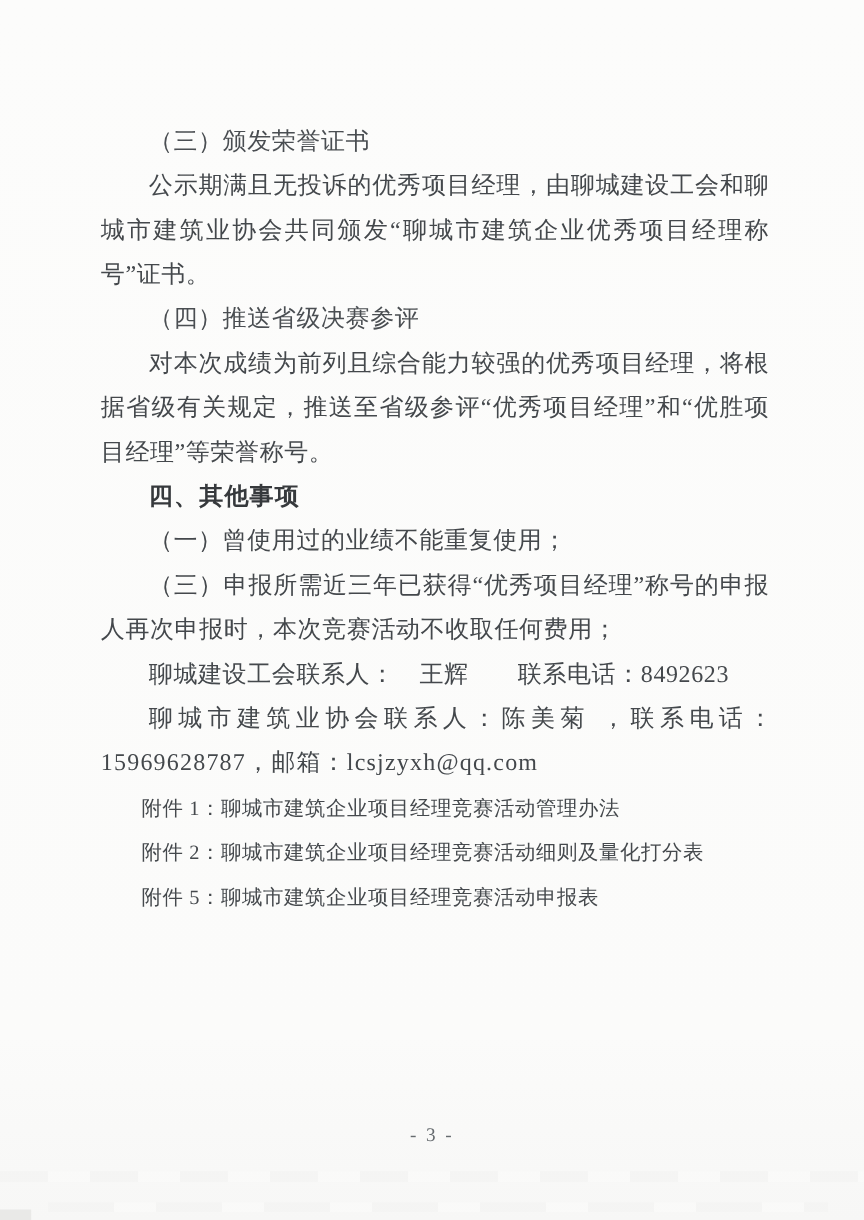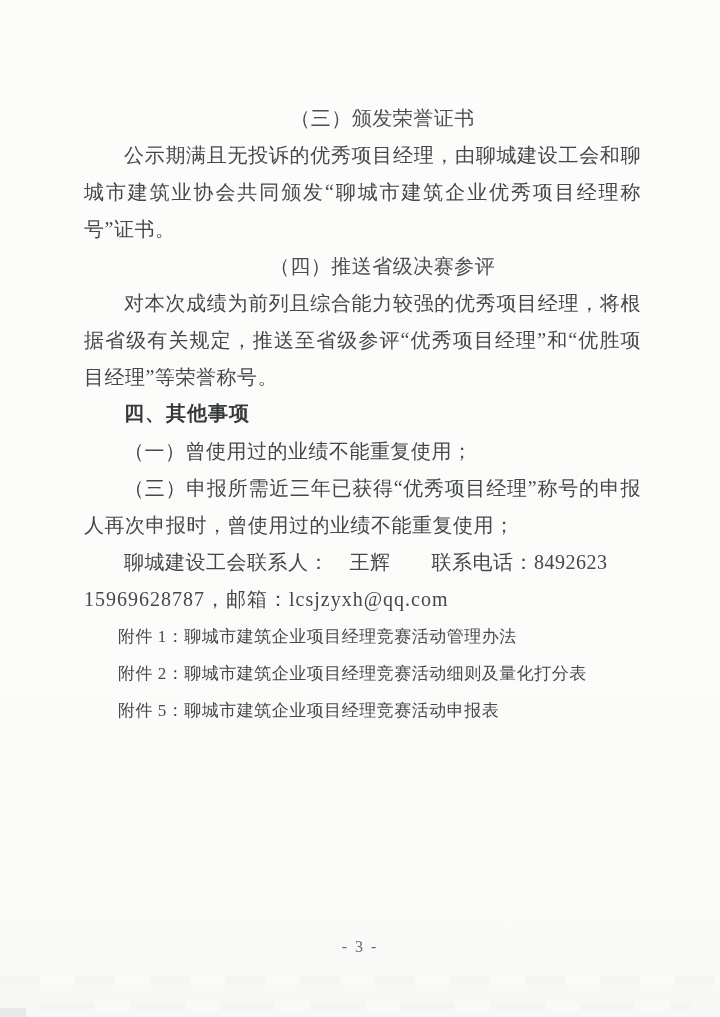--- a/index.html
+++ b/index.html
@@ -34,25 +34,24 @@
     line-height: 37px;
     letter-spacing: 0.5px;
   }
   p.body {
     text-align: justify;
     text-indent: 2em;
   }
   p.sub-heading {
     text-indent: 2em;
     color: #4a4e52;
-    text-align: center;
   }
   p.section-heading {
     text-indent: 2em;
-    font-family: Liberation Mono, monospace;
+    font-family: Liberation Sans, sans-serif;
     font-weight: bold;
     color: #36393c;
     letter-spacing: 1px;
   }
   p.contact {
     text-indent: 2em;
     white-space: pre-wrap;
   }
   p.contact-spread {
     text-indent: 2em;
@@ -109,22 +108,23 @@
 
 <div class="page">
 
   <div class="content">
     <p class="sub-heading">（三）颁发荣誉证书</p>
     <p class="body">公示期满且无投诉的优秀项目经理，由聊城建设工会和聊城市建筑业协会共同颁发“聊城市建筑企业优秀项目经理称号”证书。</p>
     <p class="sub-heading">（四）推送省级决赛参评</p>
     <p class="body">对本次成绩为前列且综合能力较强的优秀项目经理，将根据省级有关规定，推送至省级参评“优秀项目经理”和“优胜项目经理”等荣誉称号。</p>
     <p class="section-heading">四、其他事项</p>
     <p class="body">（一）曾使用过的业绩不能重复使用；</p>
-    <p class="body">（三）申报所需近三年已获得“优秀项目经理”称号的申报人再次申报时，曾使用过的业绩不能重复使用；</p>
+    <p class="body">（三）申报所需近三年已获得“优秀项目经理”称号的申报人再次申报时，本次竞赛活动不收取任何费用；</p>
     <p class="contact">聊城建设工会联系人：　王辉　　联系电话：8492623</p>
+    <p class="contact-spread">聊城市建筑业协会联系人：陈美菊 ，联系电话：</p>
     <p class="contact-cont">15969628787，邮箱：lcsjzyxh@qq.com</p>
     <p class="attach">附件 1：聊城市建筑企业项目经理竞赛活动管理办法</p>
     <p class="attach">附件 2：聊城市建筑企业项目经理竞赛活动细则及量化打分表</p>
     <p class="attach">附件 5：聊城市建筑企业项目经理竞赛活动申报表</p>
   </div>
 
   <div class="footer">- 3 -</div>
 
   <div class="artifact-a"></div>
   <div class="artifact-b"></div>

